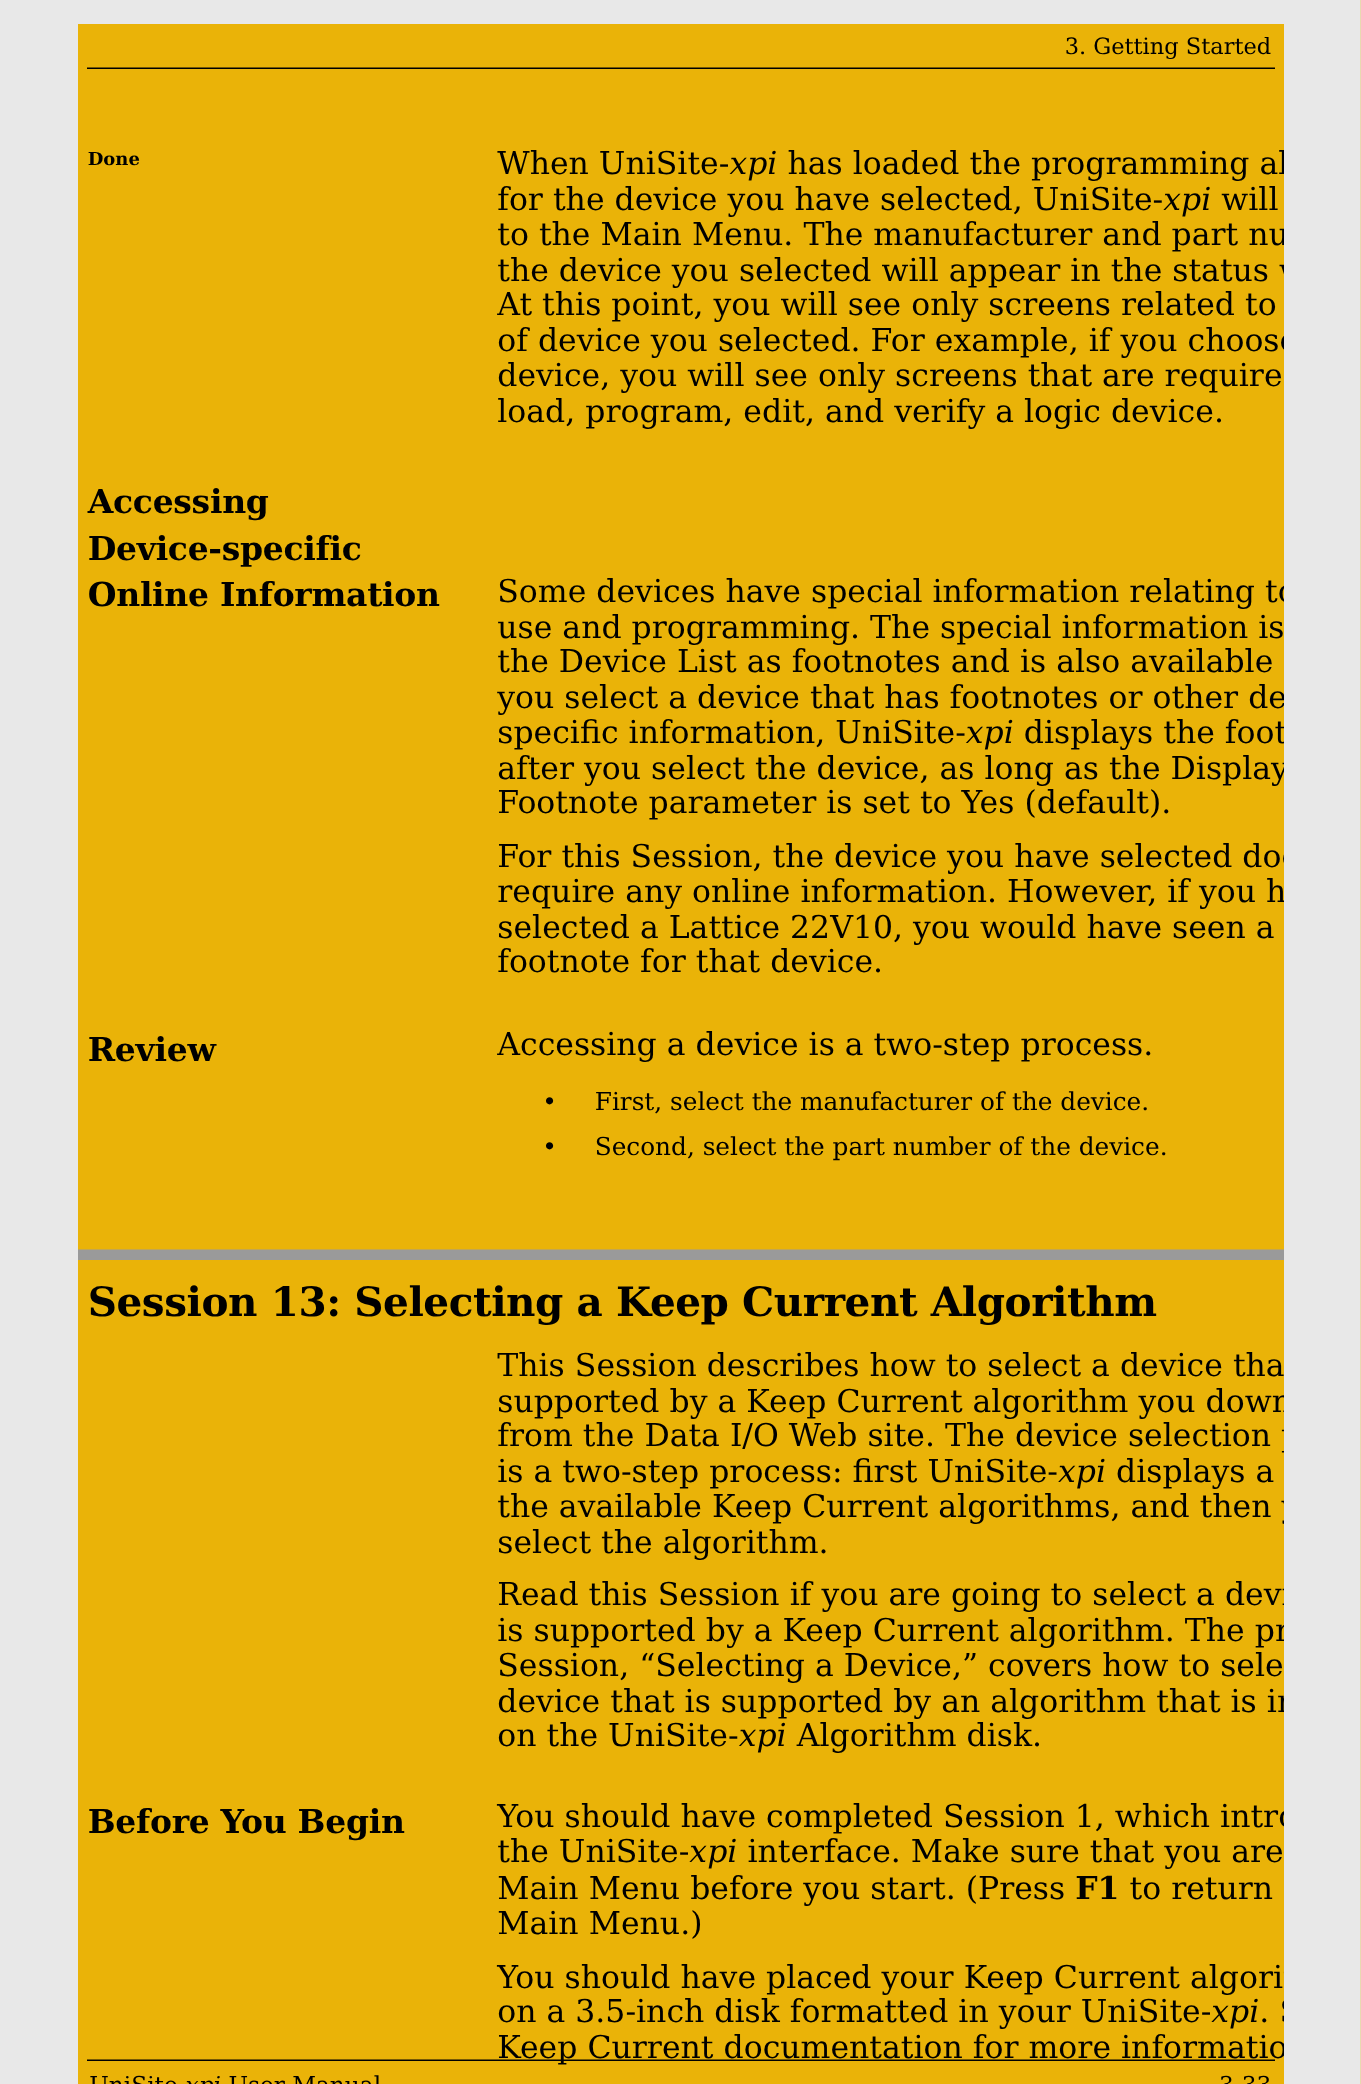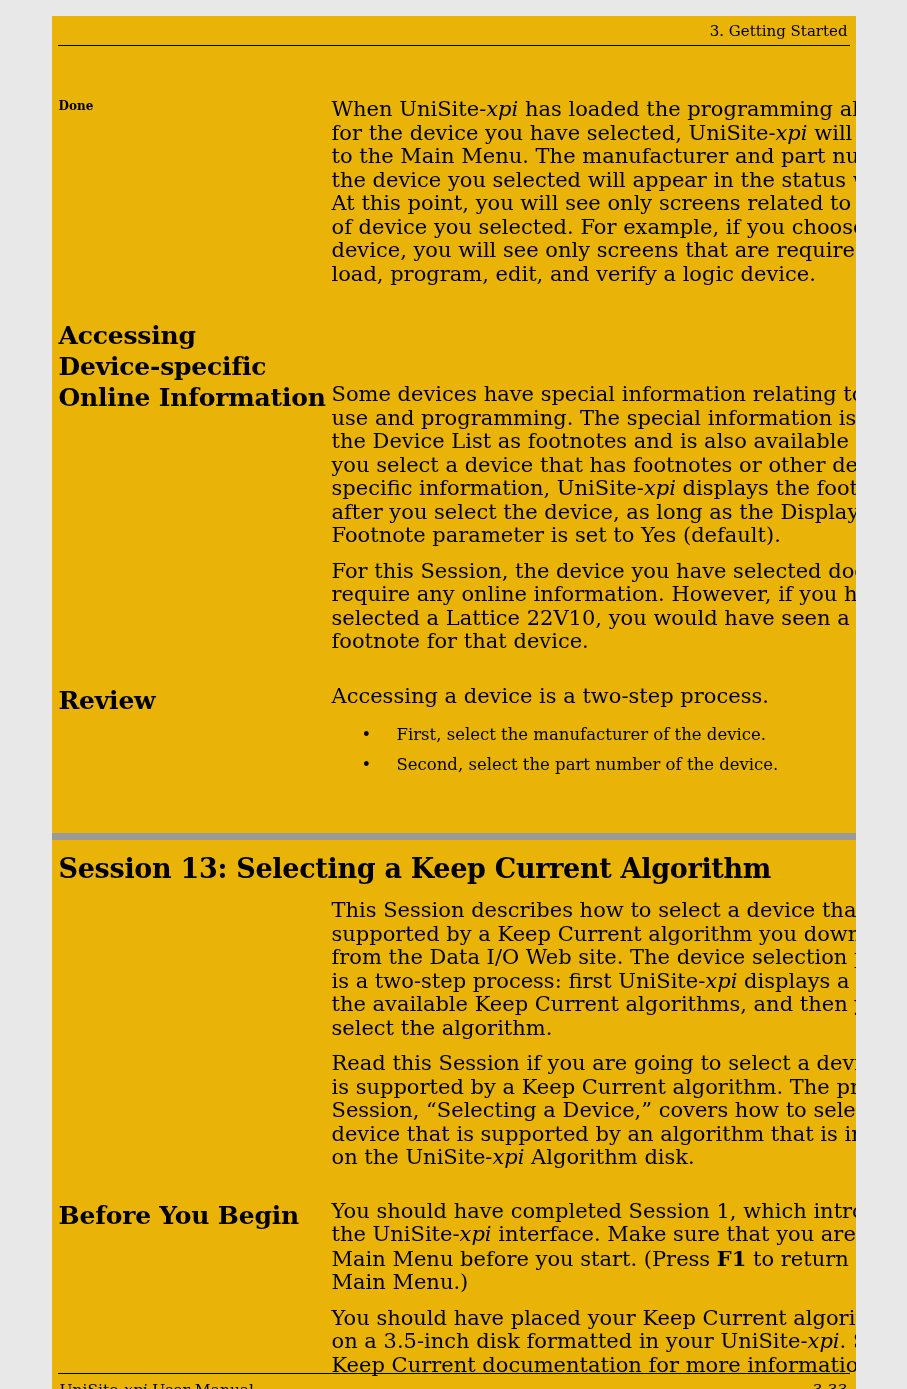--- a/index.html
+++ b/index.html
@@ -15,21 +15,21 @@
   }
   .page-header { padding:6px 6px 0 6px; }
   .chapter { text-align:right; font-size:15px; padding-right:2px; }
   .rule { border-bottom:1.5px solid var(--rule,#000); margin-top:5px; }
 
   .main { padding:0 7px; }
   .row { display:grid; grid-template-columns:273px 620px; }
 
   .small-label { font-weight:bold; font-size:12px; padding-top:1px; }
   .big-label {
-    font-weight:bold; font-size:25px; line-height:31px;
+    font-weight:bold; font-size:22px; line-height:31px;
     white-space:pre-line; letter-spacing:-0.2px;
   }
 
   .para { font-size:21px; line-height:23.5px; margin-bottom:12px; }
   .content .para:last-child { margin-bottom:0; }
 
   .section-done      { margin-top:52px; }
   .section-accessing { margin-top:34px; }
   .section-review    { margin-top:31px; }
   .section-session-body { margin-top:14px; }

